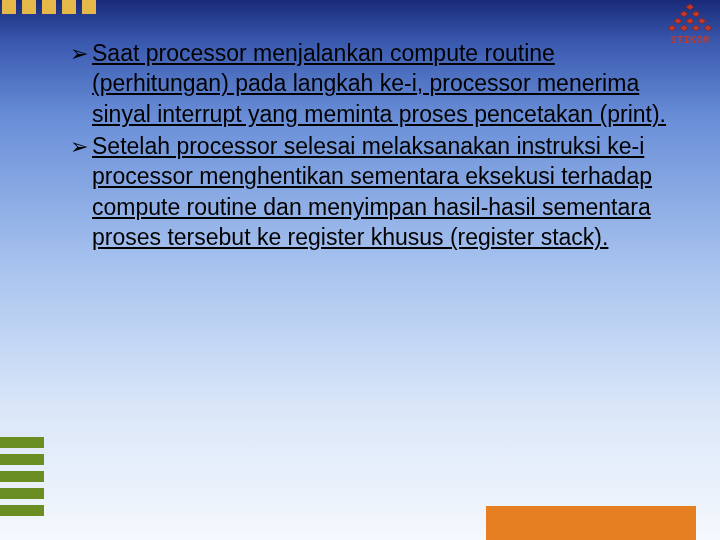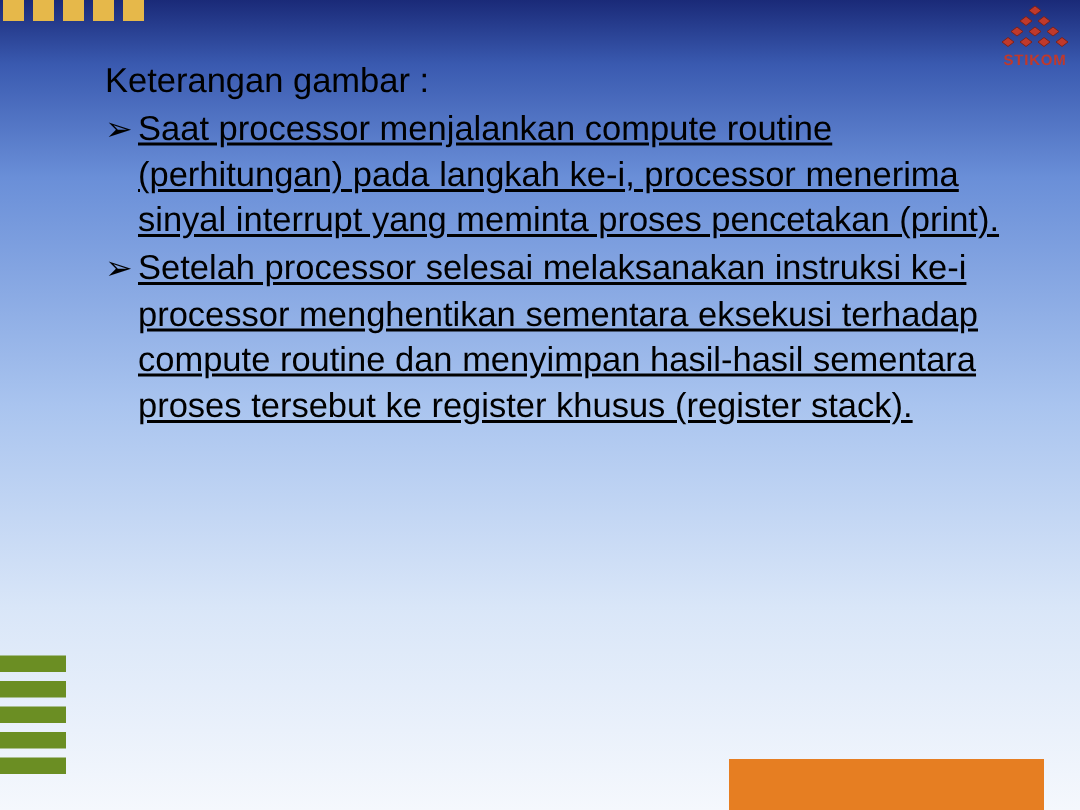--- a/index.html
+++ b/index.html
@@ -26,20 +26,21 @@
     top: 2px; right: 8px;
     text-align: center;
     line-height: 1;
   }
   .logo svg { display: block; margin: 0 auto; }
   .logo .label {
     font-size: 10px;
     font-weight: bold;
     color: #c0392b;
     letter-spacing: 0.5px;
+    font-family: Liberation Mono, monospace;
   }
   .content {
     position: absolute;
     top: 38px;
     left: 70px;
     right: 40px;
     color: #000;
     font-size: 23px;
     line-height: 1.32;
   }
@@ -98,21 +99,20 @@
         <polygon points="4,23 8,26 4,29 0,26"></polygon>
         <polygon points="16,23 20,26 16,29 12,26"></polygon>
         <polygon points="28,23 32,26 28,29 24,26"></polygon>
         <polygon points="40,23 44,26 40,29 36,26"></polygon>
       </g>
     </svg>
     <div class="label">STIKOM</div>
   </div>
 
   <div class="content">
-    <div class="heading">Keterangan gambar :</div>
 
     <div class="bitem">
       <div class="bullet">➢</div>
       <div class="btext">Saat processor menjalankan compute routine (perhitungan) pada langkah ke-i, processor menerima sinyal interrupt yang meminta proses pencetakan (print).</div>
     </div>
 
     <div class="bitem">
       <div class="bullet">➢</div>
       <div class="btext">Setelah processor selesai melaksanakan instruksi ke-i processor menghentikan sementara eksekusi terhadap compute routine dan menyimpan hasil-hasil sementara proses tersebut ke register khusus (register stack).</div>
     </div>

